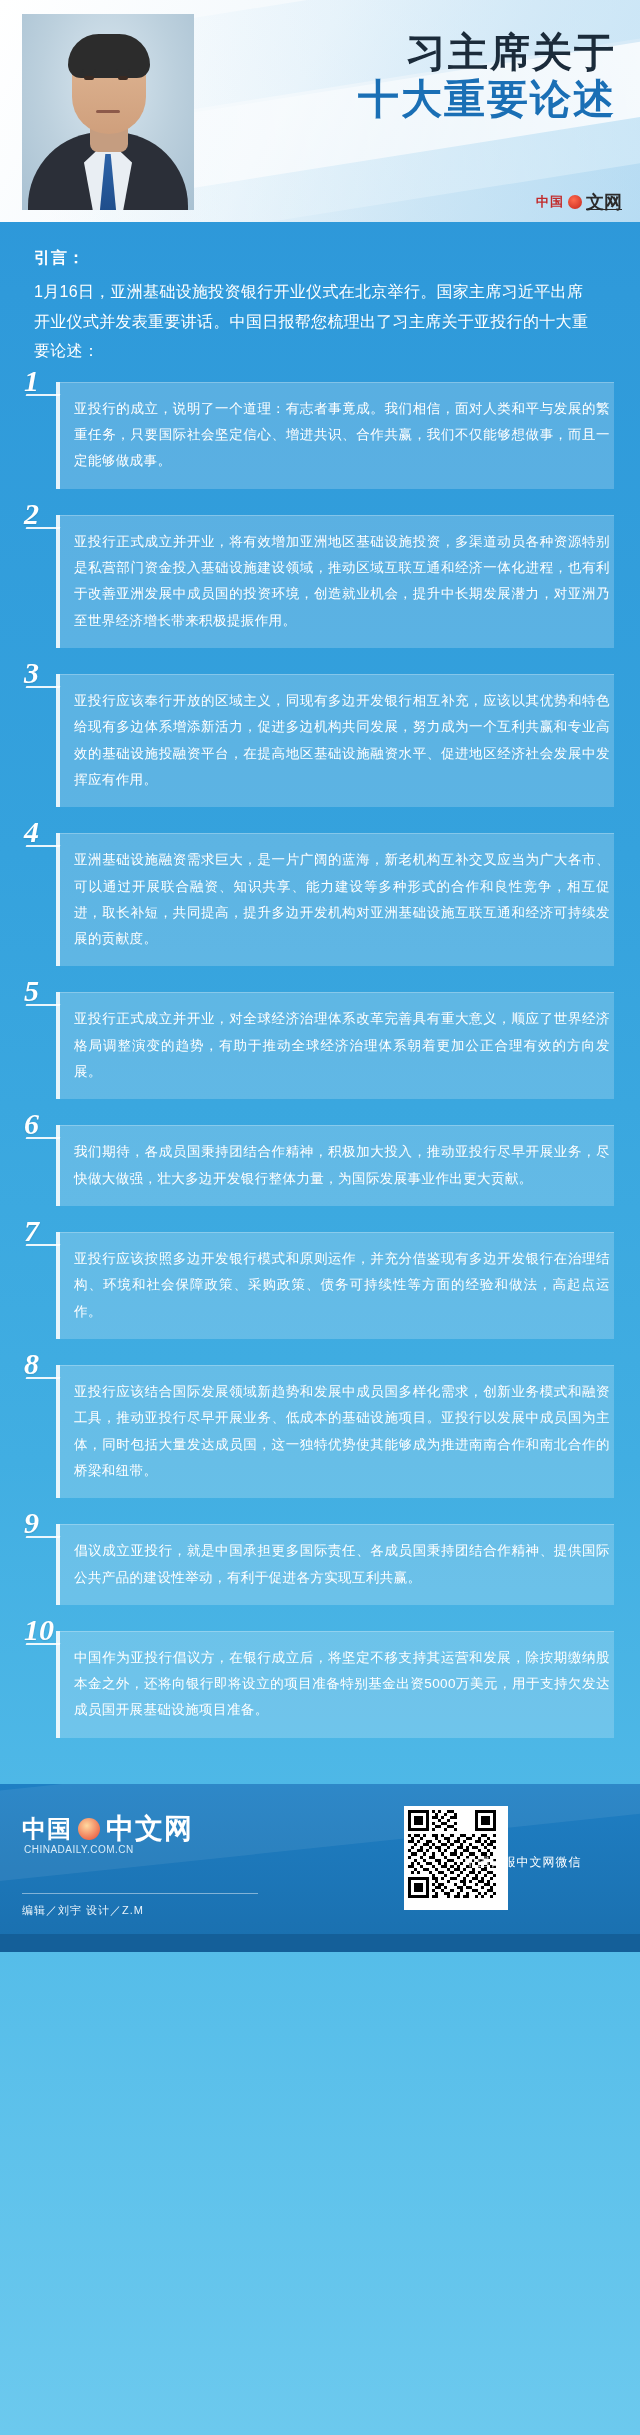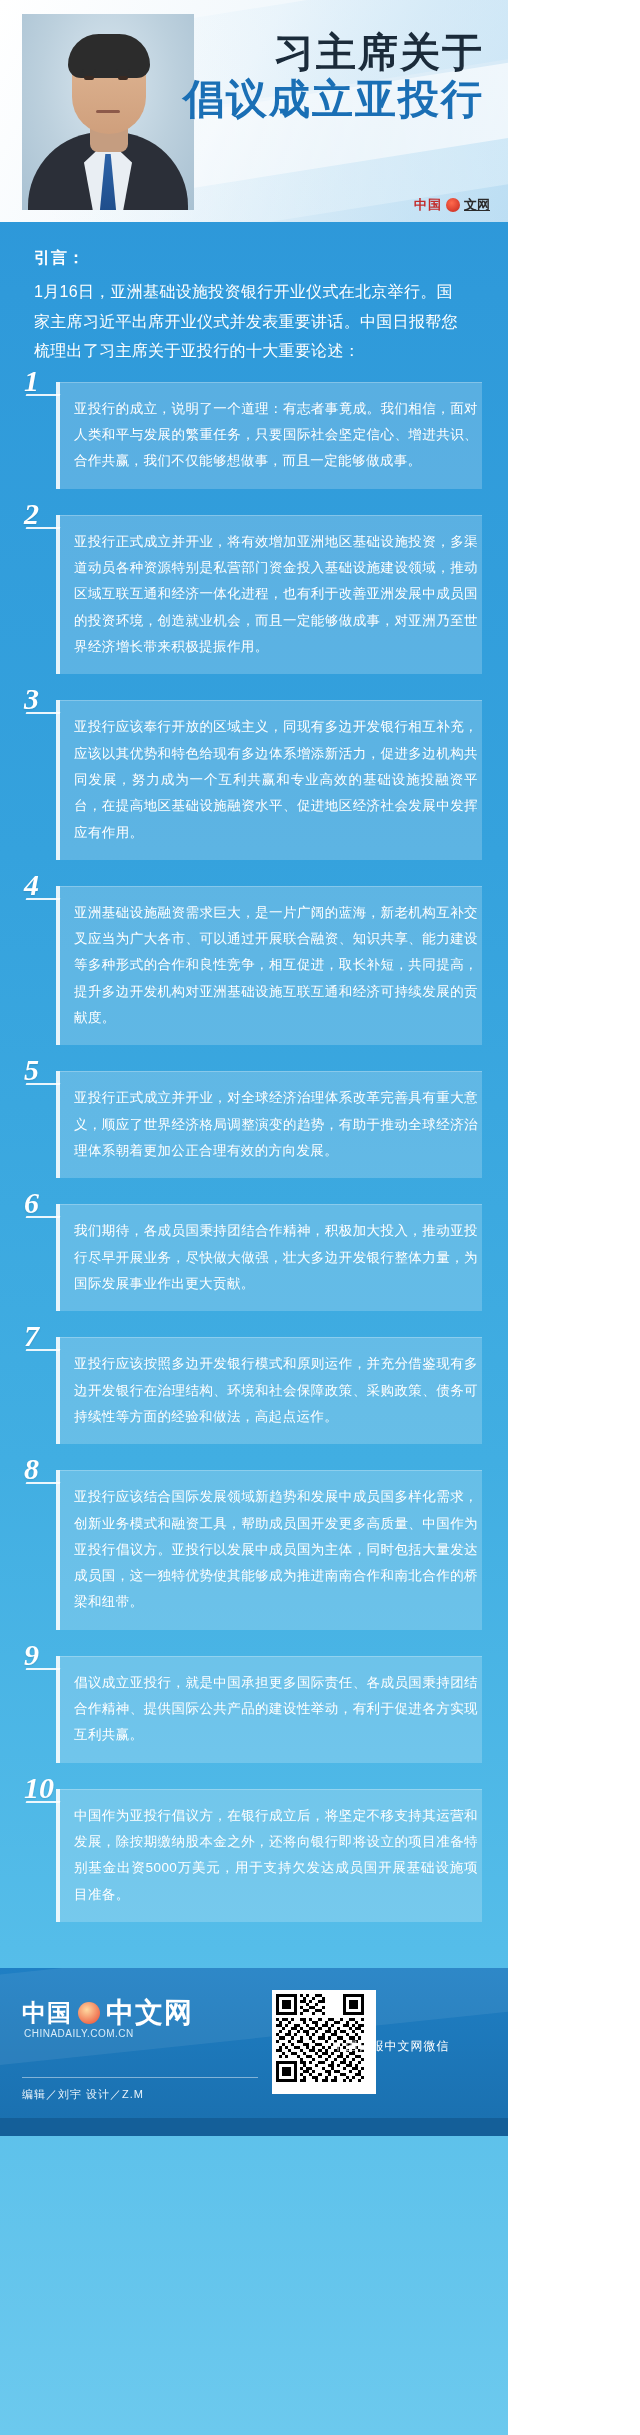--- a/index.html
+++ b/index.html
@@ -3,21 +3,21 @@
 <meta charset="utf-8">
 <style>
   html,body{margin:0;padding:0;background:#ffffff;}
   body{
     width:640px;
     font-family:"Liberation Sans","DejaVu Sans",sans-serif;
     -webkit-font-smoothing:antialiased;
   }
   .page{
     position:relative;
-    width:508px;
+    width:640px;
     height:2435px;
     overflow:hidden;
     background:linear-gradient(180deg,#2a93d8 0%, #2f9ada 12%, #35a2dd 35%, #41aee2 60%, #55bde9 80%, #6cc9ee 100%);
   }
 
   
   .header{
     position:relative;
     height:222px;
     background:linear-gradient(120deg,#ffffff 0%,#f2f8fc 45%,#dfeef8 70%,#cfe6f6 100%);
@@ -97,21 +97,21 @@
     position:absolute;right:18px;bottom:8px;display:flex;align-items:center;gap:4px;
   }
   .brand-top .cn{
     font-size:13px;color:#c22b2b;font-weight:bold;letter-spacing:1px;
   }
   .brand-top .dot{
     width:14px;height:14px;border-radius:50%;
     background:radial-gradient(circle at 40% 35%,#ff6a4d,#c4261d);
     display:inline-block;
   }
-  .brand-top .zh{font-size:13px;color:#2b2b2b;font-weight:bold;text-decoration:underline;}
+  .brand-top .zh{font-size:18px;color:#2b2b2b;font-weight:bold;text-decoration:underline;}
 
   
   .intro{
     padding:26px 44px 6px 34px;
     color:#ffffff;
   }
   .intro .lead{
     font-size:16px;font-weight:bold;margin-bottom:8px;letter-spacing:1px;
   }
   .intro p{
@@ -211,21 +211,21 @@
       <div class="hair"></div>
       <div class="brow l"></div>
       <div class="brow r"></div>
       <div class="eye l"></div>
       <div class="eye r"></div>
       <div class="mouth"></div>
     </div>
 
     <div class="title-block">
       <div class="t1">习主席关于</div>
-      <div class="t3">倡议成立亚投行</div>
+      <div class="t3">十大重要论述</div>
     </div>
 
     <div class="brand-top">
       <span class="cn">中国</span>
       <span class="dot"></span>
       <span class="zh">文网</span>
     </div>
   </div>
 
   <div class="intro">
@@ -235,21 +235,21 @@
 
   <div class="items">
 
     <div class="item">
       <div class="num"><span>1</span><span class="bar"></span></div>
       <div class="card">亚投行的成立，说明了一个道理：有志者事竟成。我们相信，面对人类和平与发展的繁重任务，只要国际社会坚定信心、增进共识、合作共赢，我们不仅能够想做事，而且一定能够做成事。</div>
     </div>
 
     <div class="item">
       <div class="num"><span>2</span><span class="bar"></span></div>
-      <div class="card">亚投行正式成立并开业，将有效增加亚洲地区基础设施投资，多渠道动员各种资源特别是私营部门资金投入基础设施建设领域，推动区域互联互通和经济一体化进程，也有利于改善亚洲发展中成员国的投资环境，创造就业机会，而且一定能够做成事，对亚洲乃至世界经济增长带来积极提振作用。</div>
+      <div class="card">亚投行正式成立并开业，将有效增加亚洲地区基础设施投资，多渠道动员各种资源特别是私营部门资金投入基础设施建设领域，推动区域互联互通和经济一体化进程，也有利于改善亚洲发展中成员国的投资环境，创造就业机会，提升中长期发展潜力，对亚洲乃至世界经济增长带来积极提振作用。</div>
     </div>
 
     <div class="item">
       <div class="num"><span>3</span><span class="bar"></span></div>
       <div class="card">亚投行应该奉行开放的区域主义，同现有多边开发银行相互补充，应该以其优势和特色给现有多边体系增添新活力，促进多边机构共同发展，努力成为一个互利共赢和专业高效的基础设施投融资平台，在提高地区基础设施融资水平、促进地区经济社会发展中发挥应有作用。</div>
     </div>
 
     <div class="item">
       <div class="num"><span>4</span><span class="bar"></span></div>
       <div class="card">亚洲基础设施融资需求巨大，是一片广阔的蓝海，新老机构互补交叉应当为广大各市、可以通过开展联合融资、知识共享、能力建设等多种形式的合作和良性竞争，相互促进，取长补短，共同提高，提升多边开发机构对亚洲基础设施互联互通和经济可持续发展的贡献度。</div>
@@ -265,21 +265,21 @@
       <div class="card">我们期待，各成员国秉持团结合作精神，积极加大投入，推动亚投行尽早开展业务，尽快做大做强，壮大多边开发银行整体力量，为国际发展事业作出更大贡献。</div>
     </div>
 
     <div class="item">
       <div class="num"><span>7</span><span class="bar"></span></div>
       <div class="card">亚投行应该按照多边开发银行模式和原则运作，并充分借鉴现有多边开发银行在治理结构、环境和社会保障政策、采购政策、债务可持续性等方面的经验和做法，高起点运作。</div>
     </div>
 
     <div class="item">
       <div class="num"><span>8</span><span class="bar"></span></div>
-      <div class="card">亚投行应该结合国际发展领域新趋势和发展中成员国多样化需求，创新业务模式和融资工具，帮助成员国开发更多高质量、中国作为亚投行倡议方。亚投行以发展中成员国为主体，同时包括大量发达成员国，这一独特优势使其能够成为推进南南合作和南北合作的桥梁和纽带。</div>
+      <div class="card">亚投行应该结合国际发展领域新趋势和发展中成员国多样化需求，创新业务模式和融资工具，推动亚投行尽早开展业务、低成本的基础设施项目。亚投行以发展中成员国为主体，同时包括大量发达成员国，这一独特优势使其能够成为推进南南合作和南北合作的桥梁和纽带。</div>
     </div>
 
     <div class="item">
       <div class="num"><span>9</span><span class="bar"></span></div>
       <div class="card">倡议成立亚投行，就是中国承担更多国际责任、各成员国秉持团结合作精神、提供国际公共产品的建设性举动，有利于促进各方实现互利共赢。</div>
     </div>
 
     <div class="item">
       <div class="num"><span>10</span><span class="bar"></span></div>
       <div class="card">中国作为亚投行倡议方，在银行成立后，将坚定不移支持其运营和发展，除按期缴纳股本金之外，还将向银行即将设立的项目准备特别基金出资5000万美元，用于支持欠发达成员国开展基础设施项目准备。</div>

